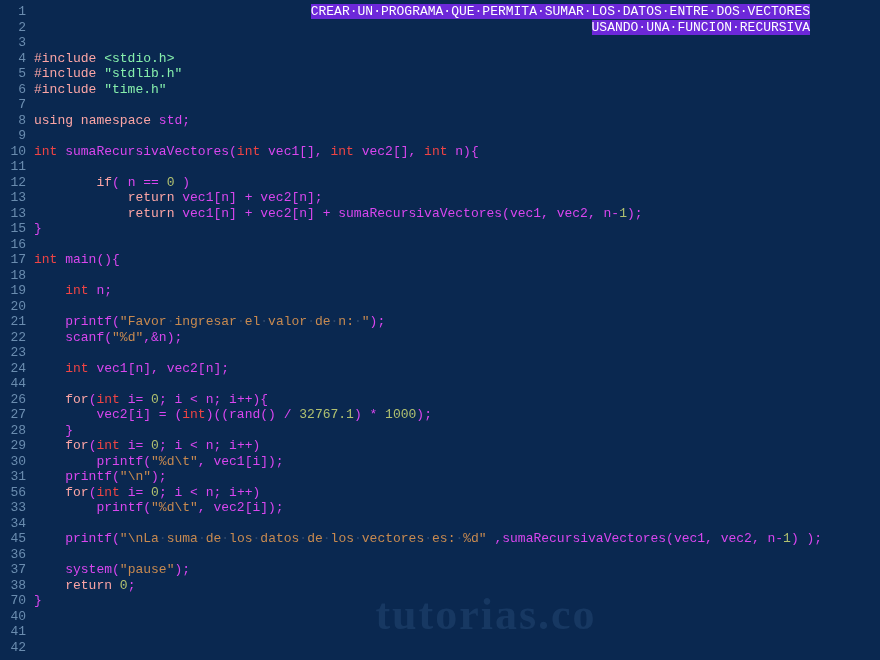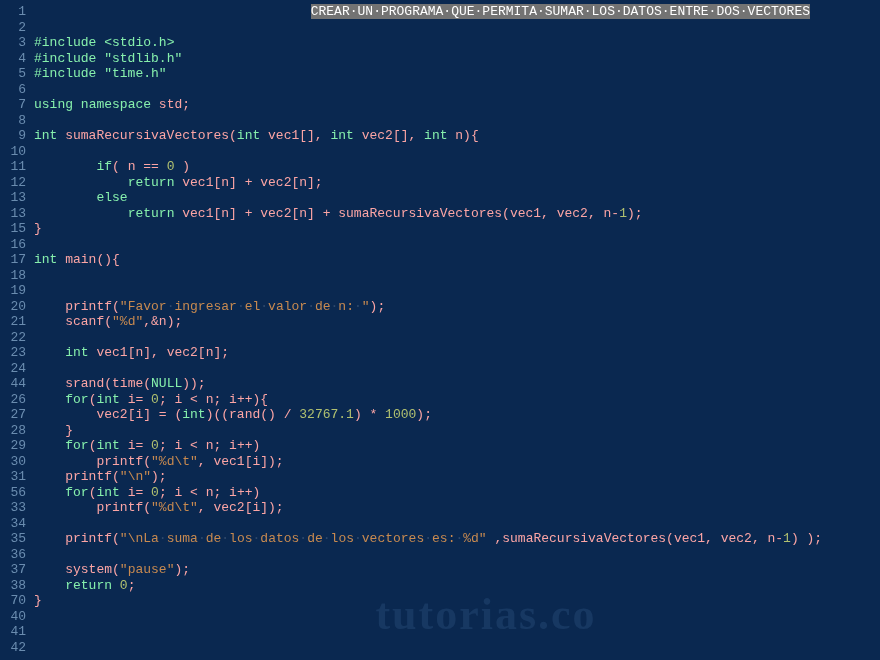--- a/index.html
+++ b/index.html
@@ -31,29 +31,29 @@
       padding: 4px 0;
       line-height: 15.5px;
       position: relative;
     }
     .line {
       height: 15.5px;
       white-space: pre;
       color: #ffffff;
     }
     .selected {
-      background: #737373;
+      background: #6d28d9;
       display: inline;
     }
-    .kw { color: #86efac; }
+    .kw { color: #fca5a5; }
     .str { color: #c88a50; }
     .inc { color: #86efac; }
     .num { color: #b0c070; }
-    .type { color: #86efac; }
-    .op { color: #fca5a5; }
+    .type { color: #ef4444; }
+    .op { color: #d946ef; }
     .watermark {
       position: absolute;
       bottom: 20px;
       left: 50%;
       transform: translateX(-50%);
       font-size: 44px;
       font-weight: bold;
       color: rgba(100, 150, 200, 0.15);
       letter-spacing: 2px;
       pointer-events: none;
@@ -94,55 +94,55 @@
       <div>44</div>
       <div>26</div>
       <div>27</div>
       <div>28</div>
       <div>29</div>
       <div>30</div>
       <div>31</div>
       <div>56</div>
       <div>33</div>
       <div>34</div>
-      <div>35</div>
+      <div>45</div>
       <div>36</div>
       <div>37</div>
       <div>38</div>
       <div>70</div>
       <div>40</div>
       <div>41</div>
       <div>42</div>
     </div>
   <div class="code-area" id="code">
       <div class="line" style="text-align: right; padding-right: 70px;"><span class="selected">CREAR·UN·PROGRAMA·QUE·PERMITA·SUMAR·LOS·DATOS·ENTRE·DOS·VECTORES</span></div>
+      <div class="line" style="text-align: right; padding-right: 70px;"><span class="selected">USANDO·UNA·FUNCION·RECURSIVA</span></div>
       <div class="line">&nbsp;</div>
       <div class="line"><span class="kw">#include </span><span class="inc">&lt;stdio.h&gt;</span></div>
       <div class="line"><span class="kw">#include </span><span class="inc">"stdlib.h"</span></div>
       <div class="line"><span class="kw">#include </span><span class="inc">"time.h"</span></div>
       <div class="line">&nbsp;</div>
       <div class="line"><span class="kw">using</span><span class="op"> </span><span class="kw">namespace</span><span class="op"> std;</span></div>
       <div class="line">&nbsp;</div>
       <div class="line"><span class="type">int</span><span class="op"> sumaRecursivaVectores(</span><span class="type">int</span><span class="op"> vec1[], </span><span class="type">int</span><span class="op"> vec2[], </span><span class="type">int</span><span class="op"> n){</span></div>
       <div class="line">&nbsp;</div>
       <div class="line">        <span class="kw">if</span><span class="op">( n == </span><span class="num">0</span><span class="op"> )</span></div>
       <div class="line">            <span class="kw">return</span><span class="op"> vec1[n] + vec2[n];</span></div>
-      <div class="line">        <span class="kw">else</span></div>
       <div class="line">            <span class="kw">return</span><span class="op"> vec1[n] + vec2[n] + sumaRecursivaVectores(vec1, vec2, n-</span><span class="num">1</span><span class="op">);</span></div>
       <div class="line"><span class="op">}</span></div>
       <div class="line">&nbsp;</div>
       <div class="line"><span class="type">int</span><span class="op"> main(){</span></div>
       <div class="line">&nbsp;</div>
+      <div class="line">    <span class="type">int</span><span class="op"> n;</span></div>
       <div class="line">&nbsp;</div>
       <div class="line">    <span class="op">printf(</span><span class="str">"Favor<span class="ws-dot">·</span>ingresar<span class="ws-dot">·</span>el<span class="ws-dot">·</span>valor<span class="ws-dot">·</span>de<span class="ws-dot">·</span>n:<span class="ws-dot">·</span>"</span><span class="op">);</span></div>
       <div class="line">    <span class="op">scanf(</span><span class="str">"%d"</span><span class="op">,&amp;n);</span></div>
       <div class="line">&nbsp;</div>
       <div class="line">    <span class="type">int</span><span class="op"> vec1[n], vec2[n];</span></div>
       <div class="line">&nbsp;</div>
-      <div class="line">    <span class="op">srand(time(</span><span class="kw">NULL</span><span class="op">));</span></div>
       <div class="line">    <span class="kw">for</span><span class="op">(</span><span class="type">int</span><span class="op"> i= </span><span class="num">0</span><span class="op">; i &lt; n; i++){</span></div>
       <div class="line">        <span class="op">vec2[i] = (</span><span class="type">int</span><span class="op">)((rand() / </span><span class="num">32767.1</span><span class="op">) * </span><span class="num">1000</span><span class="op">);</span></div>
       <div class="line">    <span class="op">}</span></div>
       <div class="line">    <span class="kw">for</span><span class="op">(</span><span class="type">int</span><span class="op"> i= </span><span class="num">0</span><span class="op">; i &lt; n; i++)</span></div>
       <div class="line">        <span class="op">printf(</span><span class="str">"%d\t"</span><span class="op">, vec1[i]);</span></div>
       <div class="line">    <span class="op">printf(</span><span class="str">"\n"</span><span class="op">);</span></div>
       <div class="line">    <span class="kw">for</span><span class="op">(</span><span class="type">int</span><span class="op"> i= </span><span class="num">0</span><span class="op">; i &lt; n; i++)</span></div>
       <div class="line">        <span class="op">printf(</span><span class="str">"%d\t"</span><span class="op">, vec2[i]);</span></div>
       <div class="line">&nbsp;</div>
       <div class="line">    <span class="op">printf(</span><span class="str">"\nLa<span class="ws-dot">·</span>suma<span class="ws-dot">·</span>de<span class="ws-dot">·</span>los<span class="ws-dot">·</span>datos<span class="ws-dot">·</span>de<span class="ws-dot">·</span>los<span class="ws-dot">·</span>vectores<span class="ws-dot">·</span>es:<span class="ws-dot">·</span>%d"</span><span class="op"> ,sumaRecursivaVectores(vec1, vec2, n-</span><span class="num">1</span><span class="op">) );</span></div>

